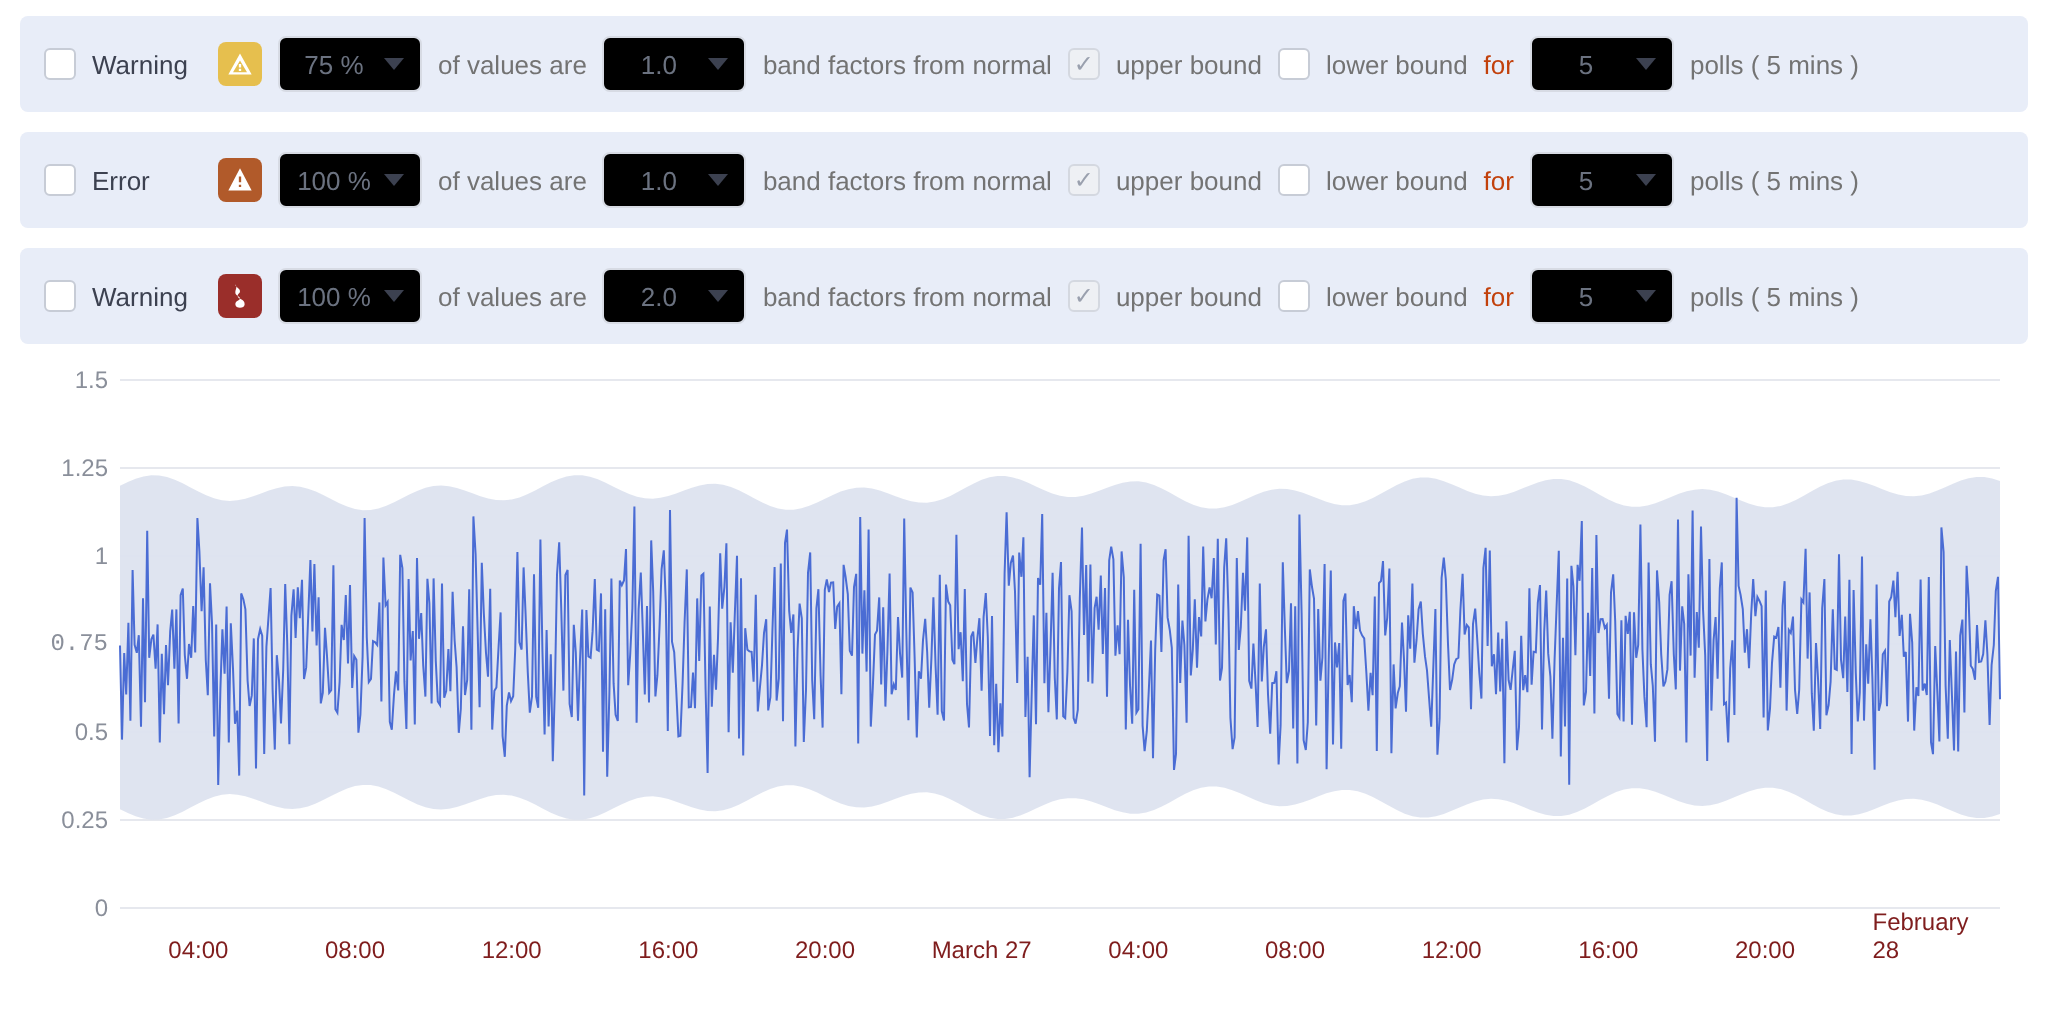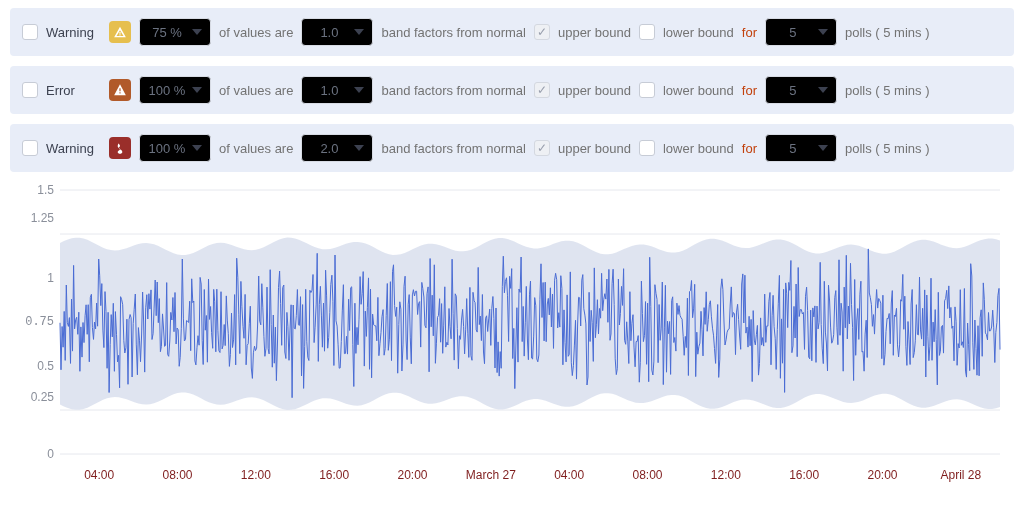--- a/index.html
+++ b/index.html
@@ -218,31 +218,31 @@
       <line x1="50" x2="990" y1="228" y2="228" stroke="#e6e8ee" stroke-width="1"></line>
       <line x1="50" x2="990" y1="184.00000000000003" y2="184.00000000000003" stroke="#e6e8ee" stroke-width="1"></line>
       <line x1="50" x2="990" y1="140" y2="140" stroke="#e6e8ee" stroke-width="1"></line>
       <line x1="50" x2="990" y1="96.00000000000001" y2="96.00000000000001" stroke="#e6e8ee" stroke-width="1"></line>
       <line x1="50" x2="990" y1="51.99999999999999" y2="51.99999999999999" stroke="#e6e8ee" stroke-width="1"></line>
       <line x1="50" x2="990" y1="8" y2="8" stroke="#e6e8ee" stroke-width="1"></line>
       <path d="M50,60.928275187331494 L53.916666666666664,59.03490722106648 L57.833333333333336,57.40307090459095 L61.75,56.226172499054336 L65.66666666666667,55.64709391615978 L69.58333333333333,55.74086548603258 L73.5,56.50550999091963 L77.41666666666667,57.86216887097307 L81.33333333333333,59.6644966715496 L85.25,61.71618663719109 L89.16666666666666,63.79450504666117 L93.08333333333333,65.67698389194311 L97,67.16803909705408 L100.91666666666667,68.12229101177181 L104.83333333333334,68.46176423805645 L108.75,68.18488640658157 L112.66666666666666,67.36620027376972 L116.58333333333333,66.14682983362252 L120.5,64.71686245823736 L124.41666666666666,63.29178942863996 L128.33333333333331,62.08586772023225 L132.25,61.285639199837796 L136.16666666666666,61.026824210813345 L140.08333333333334,61.37739719584337 L144,62.328902168610256 L147.91666666666669,63.79706641975809 L151.83333333333334,65.63164301808865 L155.75,67.63429320311161 L159.66666666666669,69.58234440535216 L163.58333333333331,71.25554664890971 L167.5,72.46258594544021 L171.41666666666669,73.0641421412787 L175.33333333333331,72.9896970387324 L179.25,72.24605575843911 L183.16666666666666,70.91654844269755 L187.08333333333334,69.15100877227019 L191,67.147743447946 L194.91666666666669,65.12967725761766 L198.83333333333331,63.317563943930146 L202.75,61.903508257918105 L206.66666666666666,61.028006271874766 L210.58333333333334,60.76328388251282 L214.5,61.104949262723224 L218.41666666666666,61.97296648226092 L222.33333333333331,63.22182690956696 L226.25,64.6586794246029 L230.16666666666669,66.06721518922191 L234.08333333333334,67.23440478517236 L238,67.97683957035721 L241.91666666666666,68.16347707180184 L245.83333333333334,67.73202631286398 L249.75,66.69698028533821 L253.66666666666669,65.14831579750148 L257.5833333333333,63.241012821052806 L261.5,61.176658973006326 L265.41666666666663,59.17936488029217 L269.33333333333337,57.46890646235043 L273.25,56.234346924344706 L277.16666666666663,55.61133364125453 L281.0833333333333,55.66582011008773 L285,56.38618470525362 L288.91666666666663,57.68470047285911 L292.83333333333337,59.408177011893955 L296.75,61.35648401008965 L300.66666666666663,63.30671099353046 L304.5833333333333,65.04003510284805 L308.5,66.36804100304582 L312.4166666666667,67.15530409657859 L316.3333333333333,67.33550190099035 L320.25,66.91910375373828 L324.1666666666667,65.99171068963689 L328.0833333333333,64.7032515106881 L332,63.24935020447403 L335.91666666666663,61.84712947298367 L339.83333333333337,60.708390060508435 L343.75,60.01342397573714 L347.66666666666663,59.888642978621704 L351.58333333333337,60.3907411485081 L355.5,61.499318052455195 L359.4166666666667,63.118863061423184 L363.3333333333333,65.08986612183742 L367.25,67.20771343589749 L371.1666666666667,69.24708224980945 L375.0833333333333,70.98888179361487 L379,72.24647825953245 L382.9166666666667,72.88802803950401 L386.8333333333333,72.8522148043935 L390.75,72.15548524864866 L394.66666666666663,70.88990854046017 L398.58333333333337,69.21192079748096 L402.5,67.32332048056023 L406.41666666666663,65.44681953623534 L410.33333333333337,63.79911458047474 L414.25,62.56474244683688 L418.1666666666667,61.87388864987202 L422.0833333333333,61.78683736011552 L426,62.28694555488251 L429.9166666666667,63.282989829705826 L433.8333333333333,64.62059733470193 L437.75,66.10137031390718 L441.6666666666667,67.5073804005473 L445.5833333333333,68.62805733254774 L449.5,69.28620610094991 L453.41666666666663,69.35999197594103 L457.33333333333337,68.7982215898354 L461.25,67.62706103440921 L465.16666666666663,65.94737019970903 L469.08333333333337,63.9229704482571 L473,61.761262210382235 L476.9166666666667,59.68853688339123 L480.8333333333333,57.922971017533094 L484.75,56.648572132580775 L488.6666666666667,55.99323051010886 L492.5833333333333,56.01353388758251 L496.5,56.68818245007993 L500.4166666666667,57.92079923958221 L504.3333333333333,59.55179245434119 L508.25,61.377829150971515 L512.1666666666666,63.17655759346228 L516.0833333333334,64.73357973770007 L520,65.86840317754769 L523.9166666666666,66.45622630180725 L527.8333333333333,66.44291632542252 L531.75,65.85136591052938 L535.6666666666667,64.77846011289189 L539.5833333333334,63.38302453448934 L543.5,61.86621969967759 L547.4166666666667,60.44676312450732 L551.3333333333333,59.33398818611832 L555.25,58.70201161204159 L559.1666666666666,58.66814733757185 L563.0833333333333,59.27818987565395 L567,60.50035760252892 L570.9166666666667,62.228636454748234 L574.8333333333334,64.29512476341887 L578.75,66.48988852109662 L582.6666666666666,68.58592562654981 L586.5833333333333,70.36621801622073 L590.5,71.64959720416346 L594.4166666666667,72.31229234155441 L598.3333333333334,72.30255306519952 L602.25,71.64657870076256 L606.1666666666666,70.4450390572411 L610.0833333333334,68.86061233783803 L614,67.09805433993819 L617.9166666666666,65.37921812677669 L621.8333333333333,63.916054996303 L625.75,62.88487169189186 L629.6666666666667,62.40496580230711 L633.5833333333334,62.52422974443558 L637.5,63.21346807331312 L641.4166666666666,64.3701156668509 L645.3333333333333,65.8309037854758 L649.25,67.391935414024 L653.1666666666667,68.83373229529698 L657.0833333333334,69.94821267642125 L661,70.56432418076909 L664.9166666666666,70.56921884307819 L668.8333333333334,69.92239748995615 L672.75,68.66110282186966 L676.6666666666666,66.89630142993892 L680.5833333333333,64.79973592829188 L684.5,62.583611057540665 L688.4166666666667,60.47537073924451 L692.3333333333334,58.69061834009151 L696.25,57.40745765727379 L700.1666666666666,56.7453600489071 L704.0833333333333,56.75111456957745 L708,57.393559444003046 L711.9166666666667,58.56772881785581 L715.8333333333334,60.10790752198601 L719.75,61.80800694535467 L723.6666666666666,63.446787938291905 L727.5833333333334,64.81486952856639 L731.5,65.7402463143898 L735.4166666666666,66.10921887449521 L739.3333333333333,65.88019839321177 L743.25,65.08871140841154 L747.1666666666667,63.8429982941255 L751.0833333333334,62.310740315323784 L755,60.69852645286135 L758.9166666666666,59.22655217029856 L762.8333333333333,58.10162105141808 L766.75,57.49172659347433 L770.6666666666667,57.50530036798741 L774.5833333333334,58.177647420348976 L778.5,59.46621871599864 L782.4166666666666,61.25529926978122 L786.3333333333334,63.369549196351734 L790.25,65.5947616893939 L794.1666666666666,67.70332700727118 L798.0833333333333,69.4813209999462 L802,70.75393973651157 L805.9166666666667,71.40620226855799 L809.8333333333334,71.39641718406443 L813.75,70.76078581723864 L817.6666666666666,69.60858941852649 L821.5833333333333,68.10854897863592 L825.5,66.46801634638625 L829.4166666666667,64.90752405160387 L833.3333333333334,63.63378350428535 L837.25,62.81440881950614 L841.1666666666666,62.55743367614426 L845.0833333333334,62.89810680792874 L849,63.79456850231197 L852.9166666666666,65.13293294896602 L856.8333333333333,66.74116009931186 L860.75,68.41003425294693 L864.6666666666667,69.9187041957245 L868.5833333333334,71.06168595450323 L872.5,71.67405125899151 L876.4166666666666,71.6517441994487 L880.3333333333333,70.96455874440693 L884.25,69.66019918024026 L888.1666666666667,67.85892631693906 L892.0833333333334,65.7394334274986 L896,63.51765899030326 L899.9166666666666,61.42109948282165 L903.8333333333334,59.6617309184366 L907.75,58.410816391155365 L911.6666666666666,57.77864815653572 L915.5833333333333,57.8016744673594 L919.5,58.4385660468722 L923.4166666666667,59.575693283144446 L927.3333333333334,61.04134437881317 L931.25,62.62695512140054 L935.1666666666666,64.1127711243866 L939.0833333333333,65.29482636766485 L943,66.00996274897211 L946.9166666666667,66.15585343310926 L950.8333333333334,65.70359917902552 L954.75,64.70136800115358 L958.6666666666666,63.268635201558865 L962.5833333333334,61.5817212207827 L966.5,59.852380609610684 L970.4166666666666,58.30203868605264 L974.3333333333333,57.134800853998605 L978.25,56.512509041763735 L982.1666666666667,56.53487213673055 L986.0833333333334,57.22708265922488 L990,58.53642475431551 L990,224.9835752456845 L986.0833333333334,226.29291734077512 L982.1666666666667,226.98512786326947 L978.25,227.00749095823627 L974.3333333333333,226.3851991460014 L970.4166666666666,225.21796131394734 L966.5,223.66761939038935 L962.5833333333334,221.9382787792173 L958.6666666666666,220.25136479844116 L954.75,218.81863199884646 L950.8333333333334,217.8164008209745 L946.9166666666667,217.36414656689072 L943,217.51003725102788 L939.0833333333333,218.22517363233516 L935.1666666666666,219.40722887561338 L931.25,220.89304487859945 L927.3333333333334,222.47865562118685 L923.4166666666667,223.94430671685555 L919.5,225.08143395312783 L915.5833333333333,225.71832553264062 L911.6666666666666,225.7413518434643 L907.75,225.10918360884463 L903.8333333333334,223.85826908156344 L899.9166666666666,222.09890051717838 L896,220.00234100969672 L892.0833333333334,217.7805665725014 L888.1666666666667,215.66107368306098 L884.25,213.85980081975976 L880.3333333333333,212.55544125559308 L876.4166666666666,211.86825580055134 L872.5,211.8459487410085 L868.5833333333334,212.45831404549676 L864.6666666666667,213.60129580427557 L860.75,215.10996574705305 L856.8333333333333,216.77883990068815 L852.9166666666666,218.38706705103405 L849,219.72543149768805 L845.0833333333334,220.62189319207124 L841.1666666666666,220.96256632385573 L837.25,220.70559118049388 L833.3333333333334,219.8862164957147 L829.4166666666667,218.61247594839614 L825.5,217.05198365361375 L821.5833333333333,215.4114510213641 L817.6666666666666,213.91141058147355 L813.75,212.75921418276135 L809.8333333333334,212.12358281593558 L805.9166666666667,212.11379773144205 L802,212.76606026348844 L798.0833333333333,214.03867900005383 L794.1666666666666,215.81667299272885 L790.25,217.92523831060612 L786.3333333333334,220.15045080364828 L782.4166666666666,222.2647007302188 L778.5,224.0537812840014 L774.5833333333334,225.34235257965105 L770.6666666666667,226.01469963201262 L766.75,226.02827340652567 L762.8333333333333,225.41837894858196 L758.9166666666666,224.29344782970142 L755,222.82147354713865 L751.0833333333334,221.2092596846762 L747.1666666666667,219.67700170587452 L743.25,218.43128859158847 L739.3333333333333,217.63980160678824 L735.4166666666666,217.4107811255048 L731.5,217.77975368561022 L727.5833333333334,218.70513047143362 L723.6666666666666,220.07321206170812 L719.75,221.71199305464532 L715.8333333333334,223.412092478014 L711.9166666666667,224.95227118214424 L708,226.12644055599696 L704.0833333333333,226.76888543042259 L700.1666666666666,226.7746399510929 L696.25,226.11254234272621 L692.3333333333334,224.8293816599085 L688.4166666666667,223.04462926075553 L684.5,220.93638894245936 L680.5833333333333,218.72026407170813 L676.6666666666666,216.6236985700611 L672.75,214.85889717813038 L668.8333333333334,213.59760251004383 L664.9166666666666,212.9507811569218 L661,212.95567581923092 L657.0833333333334,213.57178732357877 L653.1666666666667,214.68626770470306 L649.25,216.12806458597598 L645.3333333333333,217.68909621452423 L641.4166666666666,219.1498843331491 L637.5,220.3065319266869 L633.5833333333334,220.99577025556442 L629.6666666666667,221.1150341976929 L625.75,220.63512830810816 L621.8333333333333,219.60394500369702 L617.9166666666666,218.14078187322335 L614,216.4219456600618 L610.0833333333334,214.659387662162 L606.1666666666666,213.07496094275888 L602.25,211.87342129923744 L598.3333333333334,211.21744693480048 L594.4166666666667,211.2077076584456 L590.5,211.87040279583655 L586.5833333333333,213.15378198377925 L582.6666666666666,214.93407437345022 L578.75,217.03011147890342 L574.8333333333334,219.22487523658114 L570.9166666666667,221.29136354525178 L567,223.01964239747107 L563.0833333333333,224.24181012434607 L559.1666666666666,224.8518526624282 L555.25,224.8179883879584 L551.3333333333333,224.1860118138817 L547.4166666666667,223.07323687549274 L543.5,221.65378030032244 L539.5833333333334,220.1369754655107 L535.6666666666667,218.74153988710813 L531.75,217.66863408947063 L527.8333333333333,217.0770836745775 L523.9166666666666,217.06377369819276 L520,217.65159682245235 L516.0833333333334,218.78642026229997 L512.1666666666666,220.34344240653775 L508.25,222.1421708490285 L504.3333333333333,223.96820754565883 L500.4166666666667,225.59920076041777 L496.5,226.83181754992006 L492.5833333333333,227.5064661124175 L488.6666666666667,227.52676948989114 L484.75,226.87142786741927 L480.8333333333333,225.5970289824669 L476.9166666666667,223.83146311660877 L473,221.75873778961778 L469.08333333333337,219.59702955174293 L465.16666666666663,217.57262980029097 L461.25,215.89293896559082 L457.33333333333337,214.7217784101646 L453.41666666666663,214.16000802405898 L449.5,214.23379389905008 L445.5833333333333,214.89194266745224 L441.6666666666667,216.0126195994527 L437.75,217.4186296860928 L433.8333333333333,218.89940266529808 L429.9166666666667,220.23701017029418 L426,221.23305444511752 L422.0833333333333,221.7331626398845 L418.1666666666667,221.64611135012797 L414.25,220.95525755316314 L410.33333333333337,219.72088541952527 L406.41666666666663,218.07318046376466 L402.5,216.19667951943975 L398.58333333333337,214.30807920251908 L394.66666666666663,212.63009145953984 L390.75,211.36451475135135 L386.8333333333333,210.66778519560648 L382.9166666666667,210.631971960496 L379,211.27352174046754 L375.0833333333333,212.53111820638514 L371.1666666666667,214.27291775019057 L367.25,216.3122865641025 L363.3333333333333,218.4301338781626 L359.4166666666667,220.4011369385768 L355.5,222.0206819475448 L351.58333333333337,223.1292588514919 L347.66666666666663,223.63135702137828 L343.75,223.50657602426284 L339.83333333333337,222.81160993949158 L335.91666666666663,221.67287052701633 L332,220.27064979552597 L328.0833333333333,218.81674848931192 L324.1666666666667,217.52828931036314 L320.25,216.60089624626175 L316.3333333333333,216.18449809900966 L312.4166666666667,216.36469590342142 L308.5,217.1519589969542 L304.5833333333333,218.47996489715197 L300.66666666666663,220.21328900646955 L296.75,222.16351598991037 L292.83333333333337,224.1118229881061 L288.91666666666663,225.8352995271409 L285,227.13381529474637 L281.0833333333333,227.8541798899123 L277.16666666666663,227.90866635874548 L273.25,227.28565307565532 L269.33333333333337,226.05109353764956 L265.41666666666663,224.34063511970783 L261.5,222.3433410269937 L257.5833333333333,220.27898717894718 L253.66666666666669,218.3716842024985 L249.75,216.82301971466183 L245.83333333333334,215.78797368713603 L241.91666666666666,215.35652292819816 L238,215.5431604296428 L234.08333333333334,216.28559521482762 L230.16666666666669,217.45278481077813 L226.25,218.86132057539712 L222.33333333333331,220.29817309043304 L218.41666666666666,221.5470335177391 L214.5,222.41505073727677 L210.58333333333334,222.75671611748717 L206.66666666666666,222.49199372812524 L202.75,221.6164917420819 L198.83333333333331,220.20243605606987 L194.91666666666669,218.39032274238235 L191,216.372256552054 L187.08333333333334,214.36899122772982 L183.16666666666666,212.60345155730246 L179.25,211.2739442415609 L175.33333333333331,210.53030296126764 L171.41666666666669,210.4558578587213 L167.5,211.05741405455979 L163.58333333333331,212.2644533510903 L159.66666666666669,213.93765559464785 L155.75,215.88570679688843 L151.83333333333334,217.88835698191136 L147.91666666666669,219.72293358024194 L144,221.19109783138973 L140.08333333333334,222.14260280415664 L136.16666666666666,222.4931757891867 L132.25,222.2343608001622 L128.33333333333331,221.43413227976774 L124.41666666666666,220.22821057136005 L120.5,218.80313754176265 L116.58333333333333,217.37317016637746 L112.66666666666666,216.1537997262303 L108.75,215.3351135934184 L104.83333333333334,215.0582357619436 L100.91666666666667,215.39770898822823 L97,216.35196090294593 L93.08333333333333,217.84301610805687 L89.16666666666666,219.72549495333885 L85.25,221.80381336280894 L81.33333333333333,223.85550332845042 L77.41666666666667,225.65783112902696 L73.5,227.0144900090804 L69.58333333333333,227.77913451396745 L65.66666666666667,227.8729060838402 L61.75,227.2938275009457 L57.833333333333336,226.11692909540906 L53.916666666666664,224.48509277893353 L50,222.59172481266853 Z" fill="#dde3ef" stroke="none" opacity="0.95"></path>
       <path d="M50.0,140.8 L51.0,187.8 L52.1,144.5 L53.1,165.2 L54.2,129.4 L55.2,178.4 L56.3,103.0 L57.3,140.4 L58.4,144.4 L59.4,135.6 L60.5,181.4 L61.5,117.1 L62.5,169.1 L63.6,83.4 L64.6,146.9 L65.7,137.6 L66.7,135.3 L67.8,152.3 L68.8,130.2 L69.9,189.3 L70.9,144.9 L72.0,175.1 L73.0,140.5 L74.0,160.6 L75.1,133.7 L76.1,122.8 L77.2,152.3 L78.2,122.7 L79.3,179.8 L80.3,115.6 L81.4,112.3 L82.4,145.5 L83.5,157.4 L84.5,140.0 L85.6,146.9 L86.6,121.0 L87.6,144.2 L88.7,77.0 L89.7,93.8 L90.8,123.6 L91.8,101.6 L92.9,148.1 L93.9,165.6 L95.0,109.6 L96.0,129.5 L97.1,186.3 L98.1,130.3 L99.1,210.5 L100.2,162.5 L101.2,132.6 L102.3,154.9 L103.3,121.3 L104.4,189.3 L105.4,129.6 L106.5,152.3 L107.5,179.9 L108.6,173.3 L109.6,205.8 L110.6,114.7 L111.7,117.7 L112.7,122.7 L113.8,158.4 L114.8,171.0 L115.9,165.7 L116.9,137.2 L118.0,202.3 L119.0,137.6 L120.1,132.5 L121.1,135.8 L122.1,195.0 L123.2,141.4 L124.2,127.3 L125.3,112.0 L126.3,162.9 L127.4,192.8 L128.4,145.6 L129.5,158.2 L130.5,179.7 L131.6,153.0 L132.6,110.0 L133.6,139.0 L134.7,190.1 L135.7,125.8 L136.8,112.7 L137.8,137.0 L138.9,111.7 L139.9,127.1 L141.0,107.9 L142.0,157.5 L143.1,151.7 L144.1,126.1 L145.2,98.0 L146.2,133.7 L147.2,100.0 L148.3,140.7 L149.3,116.6 L150.4,169.7 L151.4,164.4 L152.5,131.9 L153.5,146.0 L154.6,164.4 L155.6,163.1 L156.7,100.6 L157.7,172.6 L158.7,174.3 L159.8,159.0 L160.8,130.4 L161.9,138.0 L162.9,115.5 L164.0,149.7 L165.0,110.5 L166.1,162.0 L167.1,146.0 L168.2,147.9 L169.2,184.3 L170.2,175.3 L171.3,146.3 L172.3,77.0 L173.4,136.9 L174.4,159.0 L175.5,157.4 L176.5,138.6 L177.6,139.2 L178.6,140.5 L179.7,119.2 L180.7,168.7 L181.7,96.8 L182.8,120.6 L183.8,119.0 L184.9,178.9 L185.9,182.9 L187.0,165.3 L188.0,153.7 L189.1,163.2 L190.1,95.4 L191.2,102.1 L192.2,158.7 L193.2,182.5 L194.3,107.5 L195.3,148.2 L196.4,133.5 L197.4,180.2 L198.5,97.0 L199.5,137.4 L200.6,124.5 L201.6,150.6 L202.7,166.3 L203.7,107.4 L204.7,119.7 L205.8,169.8 L206.8,107.2 L207.9,148.7 L208.9,168.7 L210.0,170.5 L211.0,109.7 L212.1,166.9 L213.1,163.5 L214.2,142.5 L215.2,163.6 L216.3,113.9 L217.3,138.1 L218.3,151.7 L219.4,184.4 L220.4,172.5 L221.5,131.1 L222.5,165.5 L223.6,157.9 L224.6,112.6 L225.7,182.9 L226.7,76.2 L227.8,95.2 L228.8,132.8 L229.8,171.6 L230.9,99.4 L231.9,124.4 L233.0,144.5 L234.0,156.3 L235.1,112.4 L236.1,182.8 L237.2,163.4 L238.2,161.7 L239.3,141.3 L240.3,124.2 L241.3,186.0 L242.4,196.4 L243.4,170.8 L244.5,164.2 L245.5,168.6 L246.6,166.1 L247.6,143.0 L248.7,94.0 L249.7,139.2 L250.8,142.8 L251.8,101.7 L252.8,125.2 L253.9,154.3 L254.9,174.3 L256.0,166.2 L257.0,105.1 L258.1,166.5 L259.1,171.9 L260.2,87.7 L261.2,142.7 L262.3,185.2 L263.3,133.0 L264.3,181.2 L265.4,145.1 L266.4,198.6 L267.5,160.0 L268.5,105.4 L269.6,89.1 L270.6,121.6 L271.7,163.3 L272.7,105.5 L273.8,103.0 L274.8,170.0 L275.9,176.5 L276.9,130.4 L277.9,144.3 L279.0,178.3 L280.0,148.1 L281.1,122.8 L282.1,215.7 L283.2,123.0 L284.2,146.2 L285.3,146.9 L286.3,133.7 L287.4,107.5 L288.4,142.8 L289.4,143.4 L290.5,114.7 L291.5,193.9 L292.6,122.6 L293.6,206.4 L294.7,164.3 L295.7,107.3 L296.8,159.7 L297.8,175.4 L298.9,178.5 L299.9,108.3 L300.9,110.6 L302.0,108.2 L303.0,92.5 L304.1,160.6 L305.1,145.2 L306.2,122.1 L307.2,71.3 L308.3,179.4 L309.3,122.7 L310.4,104.3 L311.4,133.1 L312.4,165.2 L313.5,121.0 L314.5,169.2 L315.6,88.2 L316.6,113.9 L317.7,166.2 L318.7,155.6 L319.8,130.6 L320.8,102.6 L321.9,93.2 L322.9,119.3 L323.9,183.5 L325.0,73.0 L326.0,138.8 L327.1,144.1 L328.1,162.8 L329.2,186.2 L330.2,185.9 L331.3,159.4 L332.3,128.9 L333.4,102.7 L334.4,171.6 L335.5,171.4 L336.5,154.3 L337.5,172.1 L338.6,117.2 L339.6,148.5 L340.7,105.7 L341.7,104.8 L342.8,162.7 L343.8,204.5 L344.9,121.2 L345.9,171.4 L347.0,145.4 L348.0,162.8 L349.0,137.2 L350.1,94.6 L351.1,122.3 L352.2,111.5 L353.2,89.6 L354.3,184.1 L355.3,129.1 L356.4,154.4 L357.4,125.3 L358.5,95.9 L359.5,187.3 L360.5,107.1 L361.6,195.8 L362.6,132.1 L363.7,142.9 L364.7,143.7 L365.8,143.9 L366.8,158.8 L367.9,115.4 L368.9,173.7 L370.0,161.3 L371.0,150.6 L372.0,134.5 L373.1,127.6 L374.1,173.2 L375.2,166.6 L376.2,133.7 L377.3,101.5 L378.3,168.3 L379.4,157.2 L380.4,99.7 L381.5,178.6 L382.5,89.6 L383.5,82.8 L384.6,123.6 L385.6,134.4 L386.7,125.2 L387.7,191.2 L388.8,142.5 L389.8,119.8 L390.9,127.2 L391.9,189.0 L393.0,162.9 L394.0,104.4 L395.1,94.2 L396.1,158.0 L397.1,177.6 L398.2,122.2 L399.2,112.6 L400.3,155.9 L401.3,181.8 L402.4,112.9 L403.4,107.7 L404.5,114.0 L405.5,109.3 L406.6,109.2 L407.6,132.5 L408.6,121.3 L409.7,119.6 L410.7,165.1 L411.8,100.4 L412.8,106.5 L413.9,115.0 L414.9,143.4 L416.0,145.8 L417.0,111.5 L418.1,104.9 L419.1,189.8 L420.1,76.5 L421.2,144.8 L422.2,113.2 L423.3,153.8 L424.3,82.8 L425.4,181.3 L426.4,161.8 L427.5,135.3 L428.5,133.4 L429.6,116.7 L430.6,160.2 L431.6,121.6 L432.7,171.3 L433.7,143.9 L434.8,104.8 L435.8,165.1 L436.9,160.2 L437.9,163.0 L439.0,126.5 L440.0,144.6 L441.1,156.8 L442.1,77.2 L443.1,131.3 L444.2,178.1 L445.2,111.8 L446.3,114.2 L447.3,146.4 L448.4,186.7 L449.4,153.7 L450.5,157.3 L451.5,138.1 L452.6,127.4 L453.6,144.4 L454.6,171.9 L455.7,147.2 L456.7,116.6 L457.8,151.2 L458.8,175.4 L459.9,105.4 L460.9,173.6 L462.0,178.3 L463.0,110.3 L464.1,118.8 L465.1,120.6 L466.2,147.9 L467.2,150.1 L468.2,85.4 L469.3,142.6 L470.3,134.1 L471.4,158.6 L472.4,112.5 L473.5,170.0 L474.5,181.7 L475.6,136.2 L476.6,133.8 L477.7,149.5 L478.7,136.9 L479.7,127.1 L480.8,163.4 L481.8,126.4 L482.9,114.5 L483.9,136.6 L485.0,186.0 L486.0,126.0 L487.1,190.6 L488.1,159.9 L489.2,194.1 L490.2,169.6 L491.2,186.3 L492.3,104.6 L493.3,74.2 L494.4,110.8 L495.4,99.5 L496.5,95.8 L497.5,113.8 L498.6,159.5 L499.6,94.3 L500.7,106.4 L501.7,86.6 L502.7,176.5 L503.8,146.4 L504.8,206.6 L505.9,163.0 L506.9,125.7 L508.0,180.1 L509.0,107.0 L510.1,110.4 L511.1,75.0 L512.2,159.6 L513.2,124.4 L514.2,174.1 L515.3,140.2 L516.3,104.4 L517.4,157.0 L518.4,177.7 L519.5,112.2 L520.5,99.0 L521.6,176.1 L522.6,177.0 L523.7,154.1 L524.7,115.6 L525.8,123.7 L526.8,177.0 L527.8,179.8 L528.9,173.0 L529.9,117.3 L531.0,81.8 L532.0,135.5 L533.1,100.5 L534.1,158.9 L535.2,100.2 L536.2,159.7 L537.3,122.0 L538.3,116.4 L539.3,132.9 L540.4,105.8 L541.4,145.0 L542.5,112.0 L543.5,166.4 L544.6,98.2 L545.6,91.3 L546.7,97.7 L547.7,145.9 L548.8,130.7 L549.8,145.1 L550.8,93.7 L551.9,106.6 L552.9,182.8 L554.0,127.9 L555.0,160.5 L556.1,179.9 L557.1,112.9 L558.2,174.3 L559.2,172.6 L560.3,89.9 L561.3,180.8 L562.3,193.6 L563.4,183.6 L564.4,163.1 L565.5,138.3 L566.5,197.1 L567.6,143.0 L568.6,115.3 L569.7,115.8 L570.7,144.0 L571.8,98.1 L572.8,92.6 L573.8,126.7 L574.9,133.1 L575.9,141.9 L577.0,203.0 L578.0,195.0 L579.1,110.3 L580.1,159.5 L581.2,128.3 L582.2,140.6 L583.3,179.4 L584.3,85.9 L585.4,155.7 L586.4,142.8 L587.4,117.7 L588.5,151.9 L589.5,126.5 L590.6,136.2 L591.6,91.3 L592.7,128.7 L593.7,117.8 L594.8,111.7 L595.8,117.1 L596.9,97.0 L597.9,140.3 L598.9,87.4 L600.0,158.3 L601.0,152.0 L602.1,101.7 L603.1,87.2 L604.2,122.6 L605.2,176.8 L606.3,192.6 L607.3,186.7 L608.4,97.0 L609.4,143.0 L610.4,131.6 L611.5,104.4 L612.5,123.4 L613.6,86.7 L614.6,158.4 L615.7,162.3 L616.7,139.8 L617.8,159.9 L618.8,181.5 L619.9,109.7 L620.9,158.7 L621.9,141.4 L623.0,132.7 L624.0,165.1 L625.1,184.8 L626.1,159.6 L627.2,159.4 L628.2,153.6 L629.3,200.2 L630.3,180.7 L631.4,99.1 L632.4,131.4 L633.4,159.6 L634.5,153.4 L635.5,119.6 L636.6,182.3 L637.6,121.1 L638.7,199.7 L639.7,75.3 L640.8,124.5 L641.8,188.1 L642.9,193.0 L643.9,179.1 L644.9,102.7 L646.0,111.5 L647.0,117.3 L648.1,180.7 L649.1,122.5 L650.2,158.3 L651.2,146.9 L652.3,100.0 L653.3,202.6 L654.4,145.1 L655.4,103.3 L656.5,190.2 L657.5,139.2 L658.5,151.7 L659.6,139.5 L660.6,192.4 L661.7,118.5 L662.7,114.8 L663.8,160.5 L664.8,155.5 L665.9,169.1 L666.9,121.1 L668.0,132.4 L669.0,123.6 L670.0,133.3 L671.1,135.8 L672.1,137.2 L673.2,154.6 L674.2,173.3 L675.3,154.4 L676.3,165.6 L677.4,116.2 L678.4,193.5 L679.5,109.6 L680.5,108.5 L681.5,98.5 L682.6,135.7 L683.6,126.9 L684.7,102.3 L685.7,194.6 L686.8,150.2 L687.8,172.2 L688.9,164.5 L689.9,161.1 L691.0,129.3 L692.0,147.7 L693.0,173.9 L694.1,125.6 L695.1,142.4 L696.2,109.8 L697.2,149.3 L698.3,137.6 L699.3,122.6 L700.4,118.8 L701.4,134.8 L702.5,146.2 L703.5,153.2 L704.5,166.6 L705.6,181.4 L706.6,153.1 L707.7,122.5 L708.7,195.4 L709.8,177.2 L710.8,107.0 L711.9,96.8 L712.9,107.7 L714.0,140.0 L715.0,163.0 L716.1,157.8 L717.1,150.2 L718.1,147.6 L719.2,146.9 L720.2,123.0 L721.3,104.9 L722.3,135.2 L723.4,130.5 L724.4,131.7 L725.5,172.6 L726.5,130.1 L727.6,122.3 L728.6,137.4 L729.6,154.0 L730.7,167.3 L731.7,102.0 L732.8,91.9 L733.8,141.0 L734.9,93.2 L735.9,151.1 L737.0,145.1 L738.0,165.1 L739.1,134.3 L740.1,163.7 L741.1,137.4 L742.2,199.6 L743.2,128.6 L744.3,158.1 L745.3,162.9 L746.4,152.4 L747.4,143.4 L748.5,193.1 L749.5,181.5 L750.6,135.9 L751.6,163.1 L752.6,155.6 L753.7,164.1 L754.7,112.1 L755.8,160.4 L756.8,143.9 L757.9,144.1 L758.9,119.3 L760.0,110.5 L761.0,182.8 L762.1,133.7 L763.1,113.3 L764.1,144.7 L765.2,156.3 L766.2,187.4 L767.3,147.5 L768.3,121.2 L769.4,93.4 L770.4,196.3 L771.5,136.9 L772.5,181.2 L773.6,107.3 L774.6,210.4 L775.7,100.9 L776.7,111.2 L777.7,145.6 L778.8,100.4 L779.8,108.4 L780.9,78.5 L781.9,170.7 L783.0,163.9 L784.0,124.4 L785.1,156.0 L786.1,102.0 L787.2,174.7 L788.2,85.5 L789.2,134.5 L790.3,127.6 L791.3,127.5 L792.4,132.0 L793.4,130.5 L794.5,167.4 L795.5,114.3 L796.6,105.2 L797.6,128.6 L798.7,175.0 L799.7,176.8 L800.7,128.1 L801.8,178.8 L802.8,125.9 L803.9,134.9 L804.9,123.9 L806.0,180.4 L807.0,124.1 L808.1,146.9 L809.1,140.4 L810.2,80.3 L811.2,142.6 L812.2,166.2 L813.3,181.6 L814.3,99.3 L815.4,150.1 L816.4,161.0 L817.5,188.9 L818.5,103.2 L819.6,119.0 L820.6,145.1 L821.7,161.2 L822.7,158.8 L823.7,152.7 L824.8,115.4 L825.8,108.6 L826.9,145.2 L827.9,162.7 L829.0,77.8 L830.0,153.3 L831.1,121.2 L832.1,130.0 L833.2,189.2 L834.2,105.1 L835.3,145.8 L836.3,73.3 L837.3,156.9 L838.4,124.0 L839.4,141.9 L840.5,81.3 L841.5,122.4 L842.6,145.7 L843.6,198.5 L844.7,97.5 L845.7,173.3 L846.8,138.0 L847.8,126.5 L848.8,157.4 L849.9,112.2 L850.9,99.2 L852.0,170.1 L853.0,169.3 L854.1,189.2 L855.1,152.1 L856.2,138.2 L857.2,175.5 L858.3,66.9 L859.3,111.0 L860.3,115.5 L861.4,122.6 L862.4,144.3 L863.5,132.6 L864.5,152.1 L865.6,125.0 L866.6,107.5 L867.7,126.1 L868.7,116.5 L869.8,118.6 L870.8,121.1 L871.8,176.7 L872.9,113.2 L873.9,183.2 L875.0,172.3 L876.0,149.4 L877.1,136.3 L878.1,136.8 L879.2,131.5 L880.2,161.8 L881.3,121.0 L882.3,108.6 L883.3,173.3 L884.4,133.0 L885.4,134.5 L886.5,126.3 L887.5,162.9 L888.6,174.9 L889.6,162.9 L890.7,117.7 L891.7,119.2 L892.8,92.4 L893.8,147.3 L894.8,114.2 L895.9,164.7 L896.9,183.4 L898.0,139.5 L899.0,157.1 L900.1,182.5 L901.1,122.0 L902.2,107.5 L903.2,175.6 L904.3,170.5 L905.3,158.8 L906.4,122.7 L907.4,152.4 L908.4,152.9 L909.5,95.1 L910.5,147.9 L911.6,157.1 L912.6,126.3 L913.7,164.0 L914.7,107.9 L915.8,195.0 L916.8,113.0 L917.9,154.7 L918.9,178.7 L919.9,164.2 L921.0,96.2 L922.0,178.3 L923.1,140.1 L924.1,159.8 L925.2,127.6 L926.2,157.4 L927.3,202.9 L928.3,110.3 L929.4,173.4 L930.4,169.2 L931.4,145.1 L932.5,143.4 L933.5,171.1 L934.6,118.8 L935.6,116.6 L936.7,108.3 L937.7,126.6 L938.8,103.9 L939.8,136.0 L940.9,125.4 L941.9,146.3 L942.9,144.0 L944.0,178.8 L945.0,124.9 L946.1,139.3 L947.1,183.3 L948.2,161.6 L949.2,166.0 L950.3,107.7 L951.3,163.3 L952.4,159.8 L953.4,165.5 L954.4,106.5 L955.5,189.1 L956.5,195.1 L957.6,141.0 L958.6,162.7 L959.7,188.7 L960.7,81.7 L961.8,94.0 L962.8,160.8 L963.9,187.4 L964.9,138.0 L966.0,166.4 L967.0,193.2 L968.0,143.7 L969.1,193.8 L970.1,135.8 L971.2,127.8 L972.2,174.3 L973.3,100.9 L974.3,117.3 L975.4,150.9 L976.4,152.5 L977.5,157.9 L978.5,130.5 L979.5,149.0 L980.6,148.7 L981.6,145.0 L982.7,128.2 L983.7,145.2 L984.8,180.5 L985.8,150.5 L986.9,140.5 L987.9,113.6 L989.0,106.4 L990.0,167.6 " fill="none" stroke="#4a6cd4" stroke-width="1"></path>
     </svg>
 <div class="ylabel" style="top: 272px;">0</div>
-    <div class="ylabel" style="top: 215px;">0.25</div>
+    <div class="ylabel" style="top: 228px;">0.25</div>
     <div class="ylabel" style="top: 184px;">0.5</div>
     <div class="ylabel" style="top: 140px; font-family: Liberation Mono, monospace;">0.75</div>
     <div class="ylabel" style="top: 96px;">1</div>
-    <div class="ylabel" style="top: 36px;">1.25</div>
+    <div class="ylabel" style="top: 52px;">1.25</div>
     <div class="ylabel" style="top: 8px;">1.5</div>
     <div class="xlabel" style="left: 89.1667px;">04:00</div>
     <div class="xlabel" style="left: 167.5px;">08:00</div>
     <div class="xlabel" style="left: 245.833px;">12:00</div>
     <div class="xlabel" style="left: 324.167px;">16:00</div>
     <div class="xlabel" style="left: 402.5px;">20:00</div>
     <div class="xlabel" style="left: 480.833px;">March 27</div>
     <div class="xlabel" style="left: 559.167px;">04:00</div>
     <div class="xlabel" style="left: 637.5px;">08:00</div>
     <div class="xlabel" style="left: 715.833px;">12:00</div>
     <div class="xlabel" style="left: 794.167px;">16:00</div>
     <div class="xlabel" style="left: 872.5px;">20:00</div>
-    <div class="xlabel" style="left: 950.833px;">April 28</div>
+    <div class="xlabel" style="left: 950.833px;">February 28</div>
   </div>
 
 </body></html>

